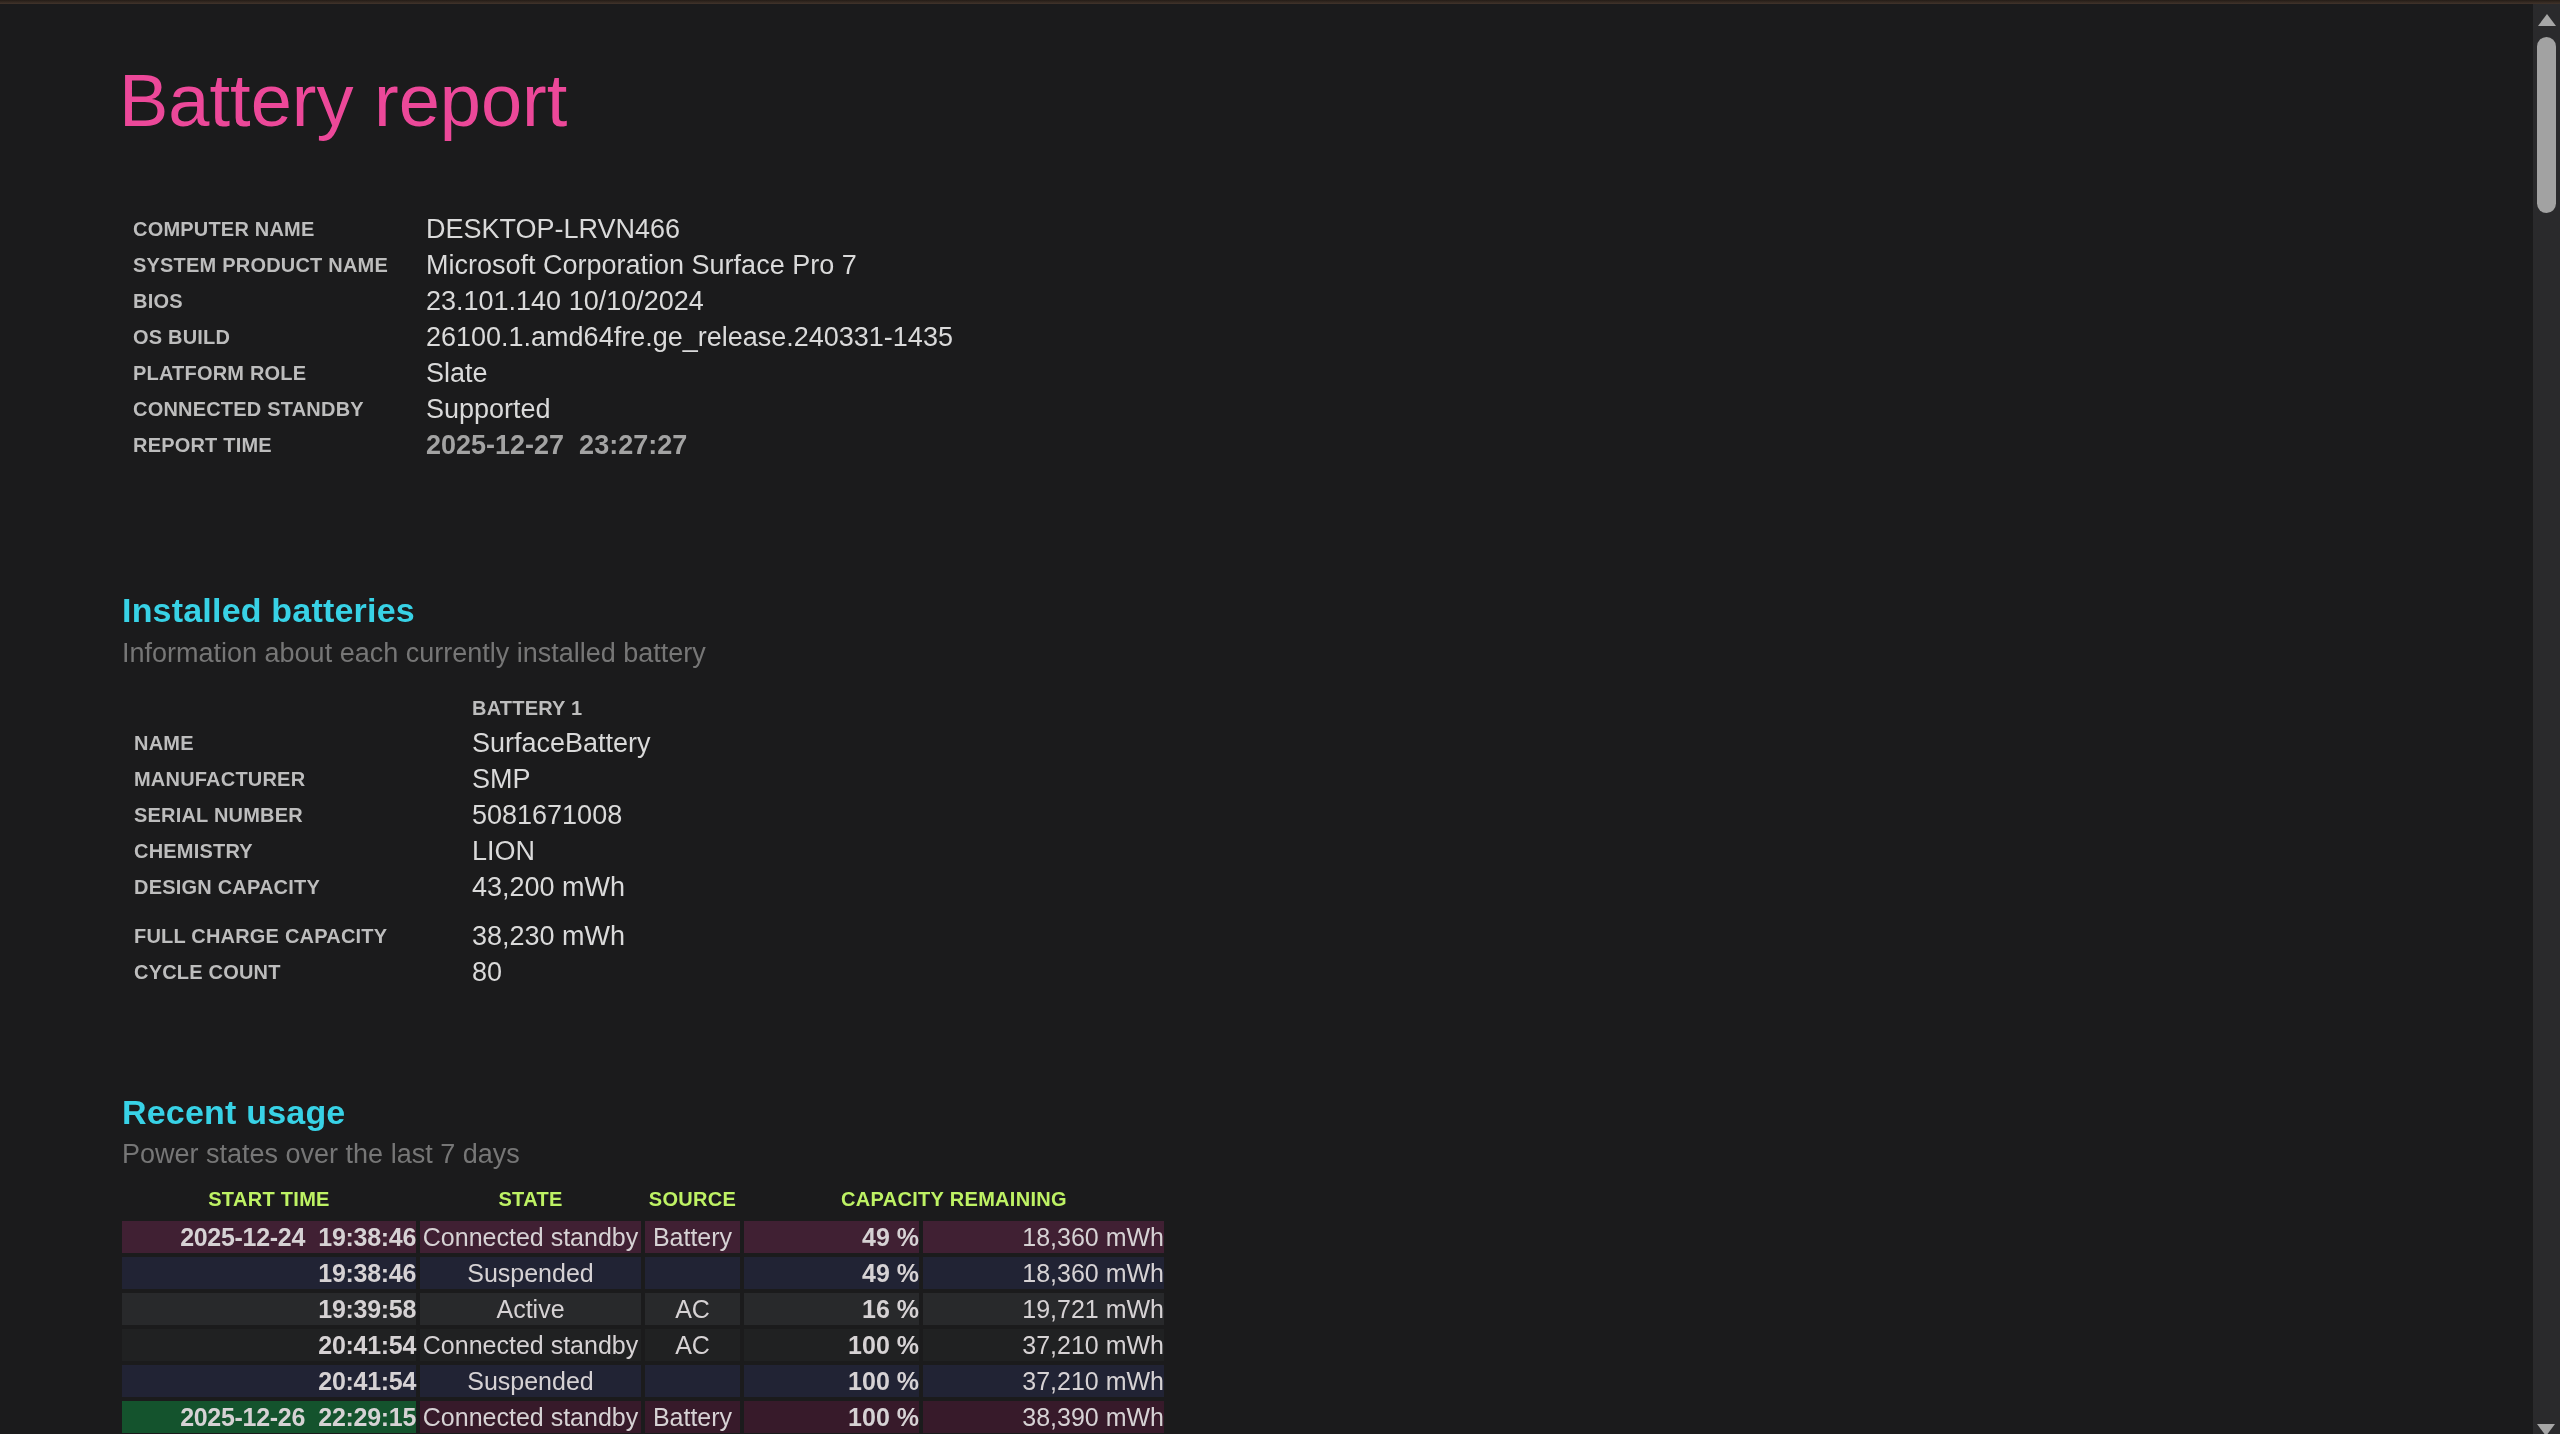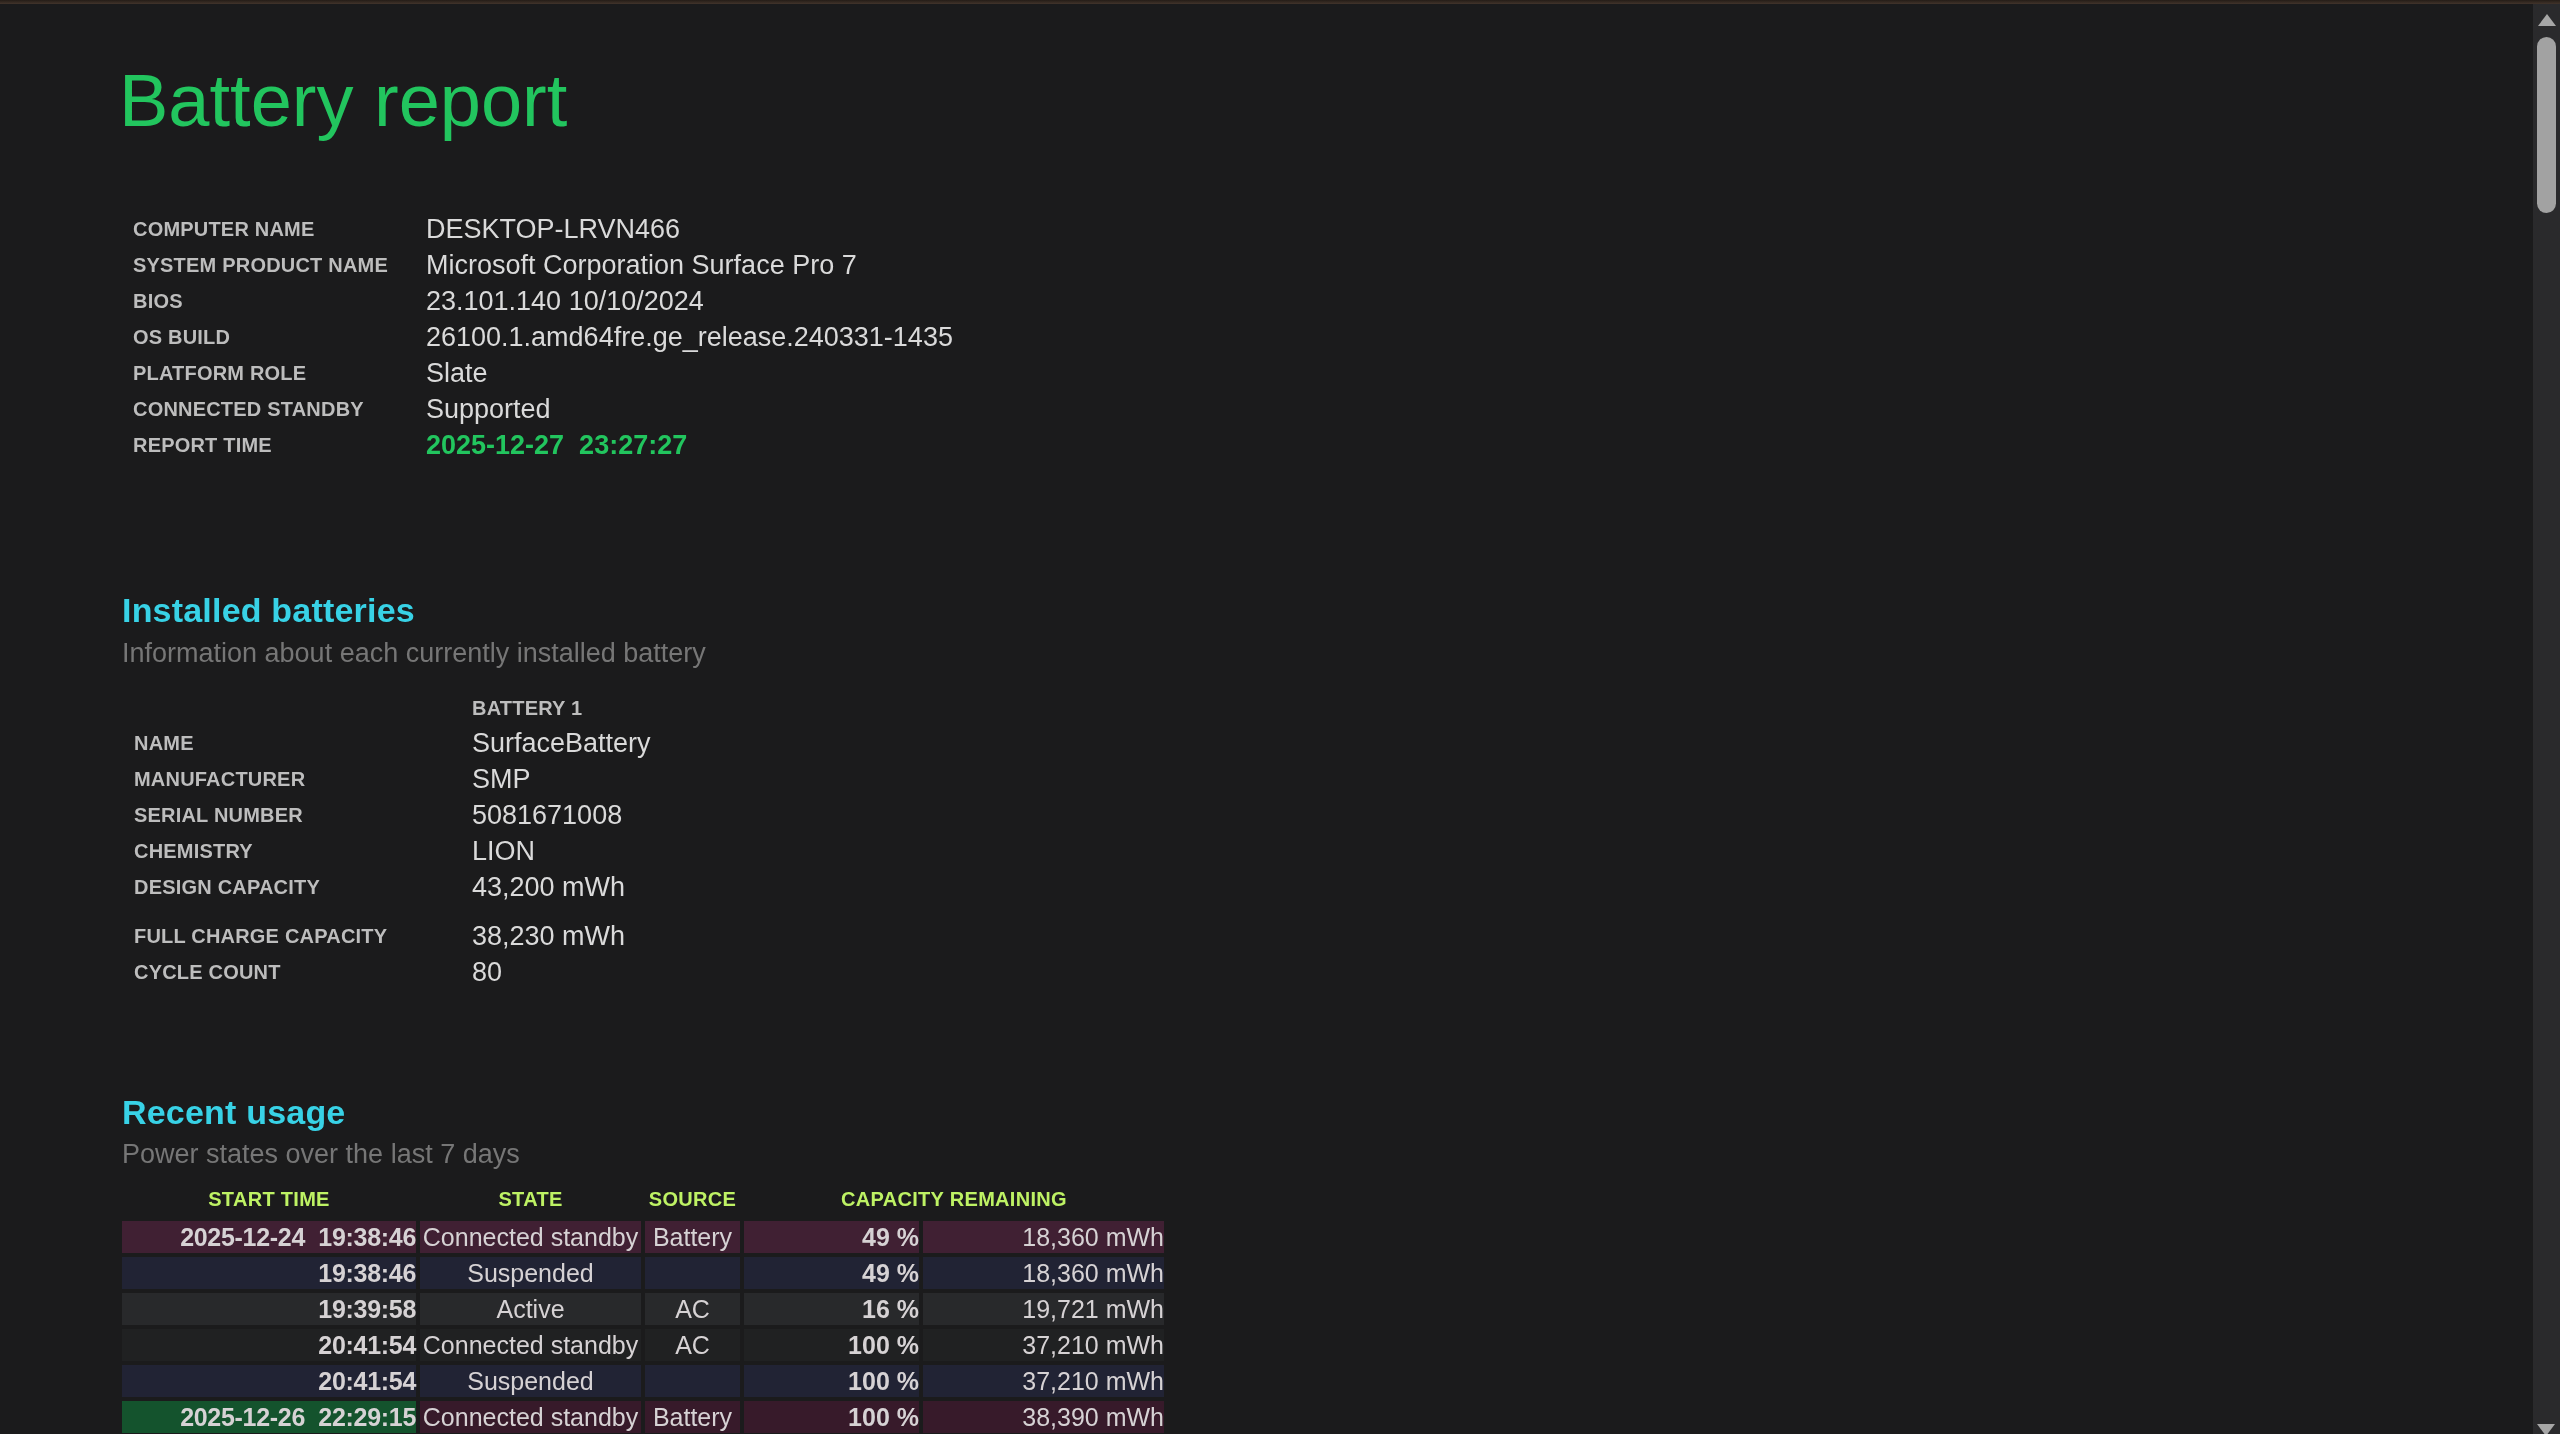--- a/index.html
+++ b/index.html
@@ -16,28 +16,28 @@
   .scroll-thumb{position:absolute;top:33px;left:4px;width:19px;height:176px;
     background:#a2a2a2;border-radius:10px;}
   .scroll-down-arrow{position:absolute;top:1420px;left:4px;width:0;height:0;
     border-left:9px solid transparent;border-right:9px solid transparent;
     border-top:12px solid #a6a6a6;}
 
   
   .content{position:absolute;left:122px;top:4px;width:1160px;}
 
   h1.page-title{margin:56px 0 0 -3px;font-size:74px;font-weight:300;
-    color:#22c55e;line-height:1.1;letter-spacing:0;}
+    color:#ec4899;line-height:1.1;letter-spacing:0;}
 
   .sysinfo{margin-top:70px;}
   .info-row{display:grid;grid-template-columns:293px 1fr;align-items:center;
     height:36px;padding-left:11px;}
   .info-label{font-size:20px;font-weight:700;color:#bdbdbd;letter-spacing:.2px;}
   .info-value{font-size:27px;color:#dadada;white-space:pre;}
-  .info-value.bold{font-weight:700;color:#22c55e;}
+  .info-value.bold{font-weight:700;color:#a3a3a3;}
 
   h2.section-heading{margin:126px 0 0;font-size:34px;font-weight:600;
     color:#38d2e6;line-height:1.25;letter-spacing:.2px;}
   h2.section-heading.recent{margin-top:100px;}
   .subtitle{margin:4px 0 0;font-size:27px;font-weight:400;color:#767676;line-height:34px;}
 
   .battery-header{margin:24px 0 0 350px;font-size:20px;font-weight:700;
     color:#bdbdbd;height:30px;display:flex;align-items:center;letter-spacing:.2px;}
   .battery-rows{margin-top:2px;}
   .battery-row{display:grid;grid-template-columns:338px 1fr;align-items:center;

